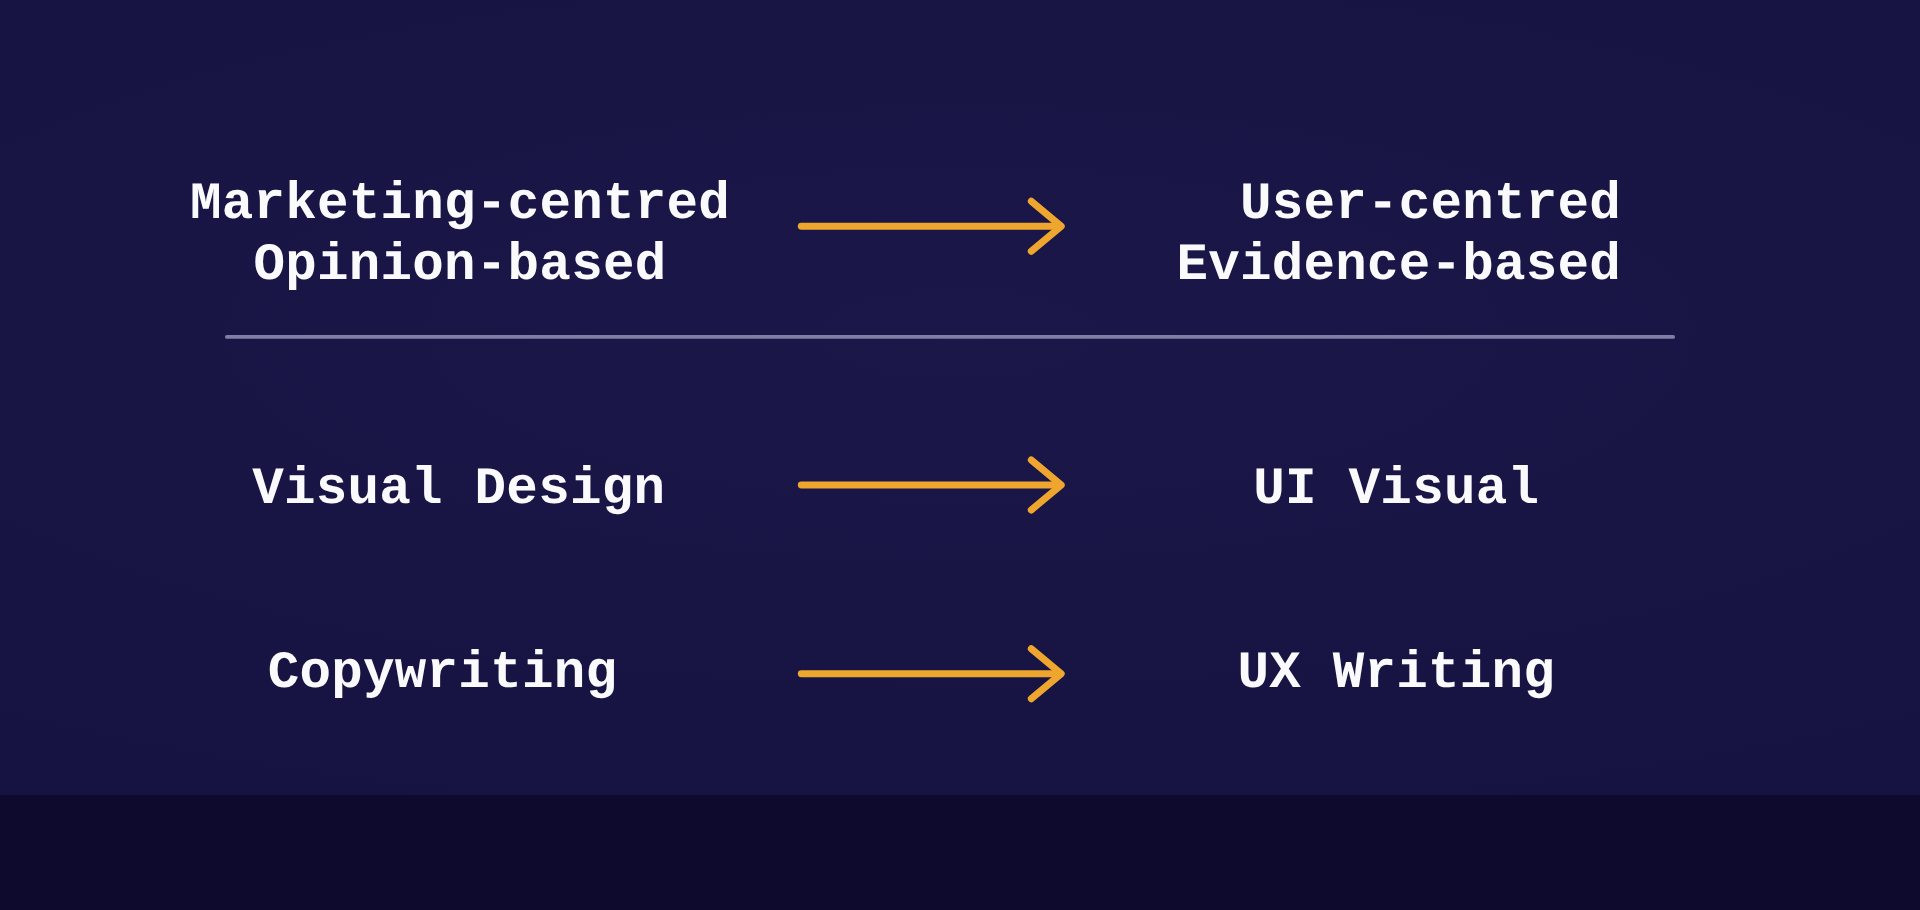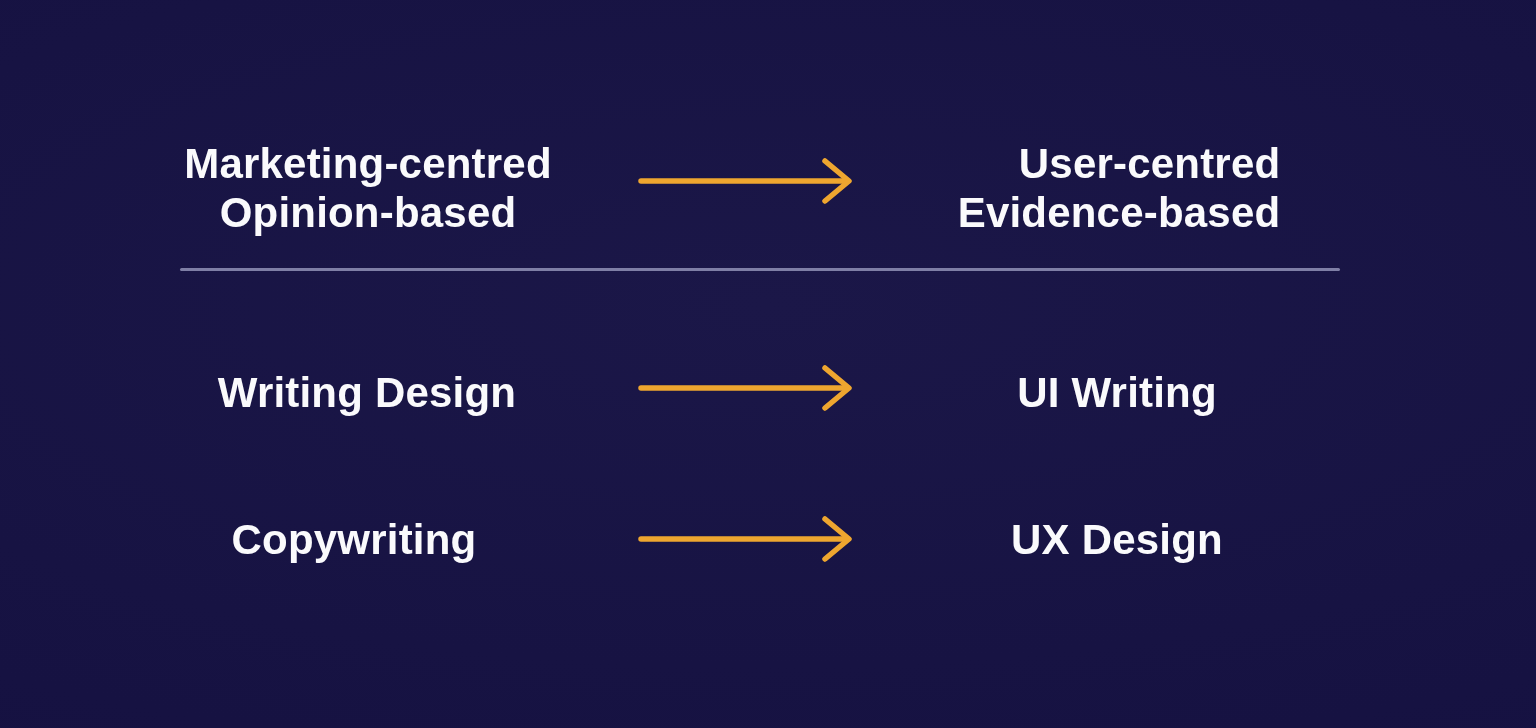--- a/index.html
+++ b/index.html
@@ -3,24 +3,24 @@
 <meta charset="utf-8">
 <style>
   html, body {
     margin: 0;
     padding: 0;
     background: #0d0a2e;
   }
   .canvas {
     position: relative;
     width: 1536px;
-    height: 728px;
+    height: 636px;
     overflow: hidden;
     background: radial-gradient(ellipse 120% 90% at 50% 42%, #1b1748 0%, #171343 55%, #141040 100%);
-    font-family: Liberation Sans, sans-serif;
+    font-family: Liberation Mono, monospace;
   }
   .term {
     position: absolute;
     transform: translate(-50%, -50%);
     color: #fafafc;
     font-weight: 700;
     font-size: 42px;
     line-height: 49px;
     text-align: center;
     white-space: nowrap;
@@ -69,38 +69,38 @@
   </svg>
 
   <div class="term r1-right">
     <div>User-centred</div>
     <div>Evidence-based</div>
   </div>
 
   <div class="divider"></div>
 
   <div class="term r2-left">
-    <div>Writing Design</div>
+    <div>Visual Design</div>
   </div>
 
   <svg class="arrow r2-arrow" viewBox="0 0 220 50" aria-hidden="true">
     <line x1="5" y1="25" x2="207" y2="25" stroke="#EEA62F" stroke-width="5.5" stroke-linecap="round"></line>
     <polyline points="189,5 213,25 189,45" fill="none" stroke="#EEA62F" stroke-width="5.5" stroke-linecap="round" stroke-linejoin="round"></polyline>
   </svg>
 
   <div class="term r2-right">
-    <div>UI Writing</div>
+    <div>UI Visual</div>
   </div>
 
   <div class="term r3-left">
     <div>Copywriting</div>
   </div>
 
   <svg class="arrow r3-arrow" viewBox="0 0 220 50" aria-hidden="true">
     <line x1="5" y1="25" x2="207" y2="25" stroke="#EEA62F" stroke-width="5.5" stroke-linecap="round"></line>
     <polyline points="189,5 213,25 189,45" fill="none" stroke="#EEA62F" stroke-width="5.5" stroke-linecap="round" stroke-linejoin="round"></polyline>
   </svg>
 
   <div class="term r3-right">
-    <div>UX Design</div>
+    <div>UX Writing</div>
   </div>
 
 </div>
 
 </body></html>

